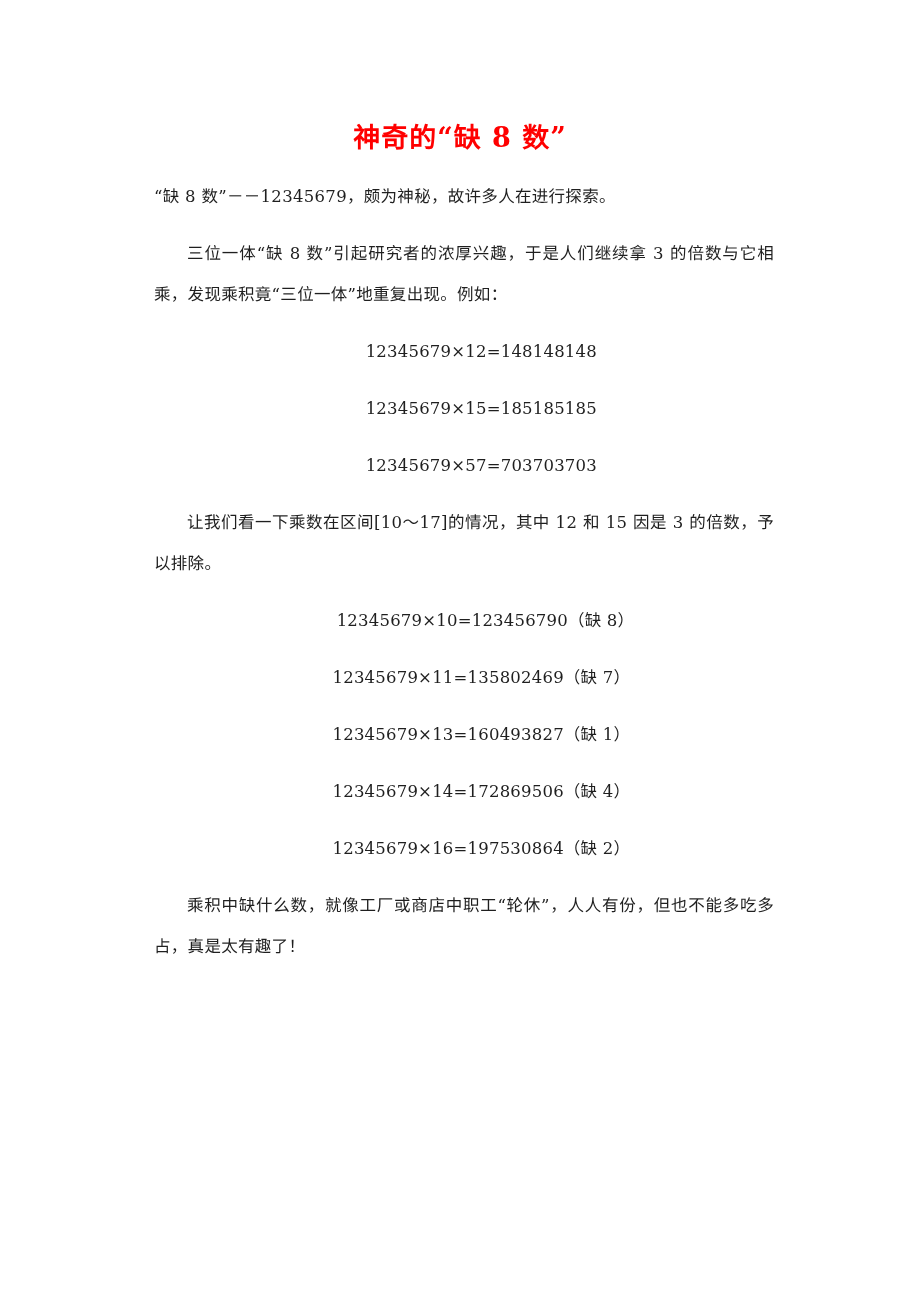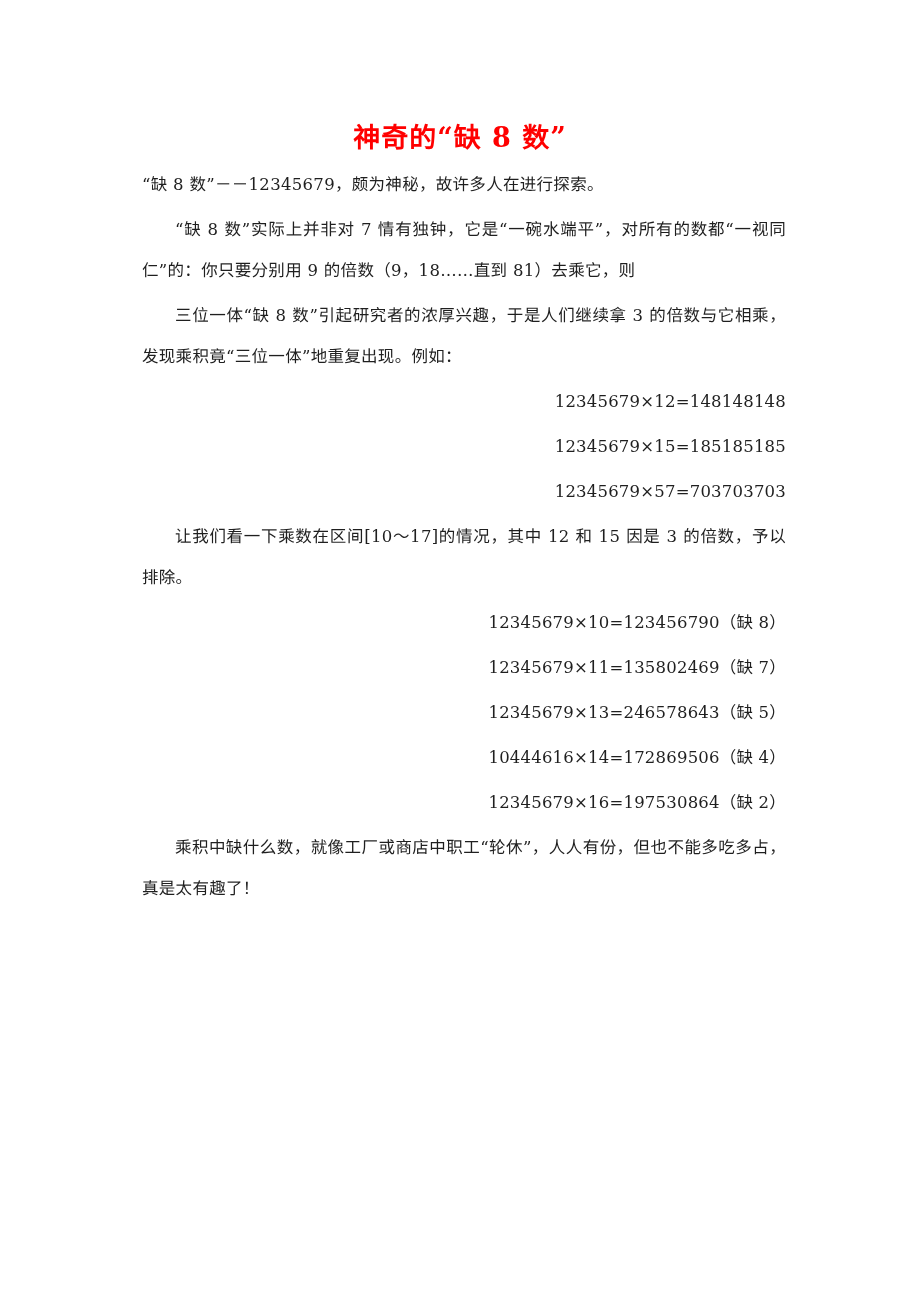--- a/index.html
+++ b/index.html
@@ -40,82 +40,81 @@
   }
 
   .body-block {
     position: absolute;
     top: 160px;
     left: 138px;
     width: 652px;
   }
 
   p.para {
-    margin: 4px;
+    margin: 16px;
     font-size: 16.5px;
     line-height: 41px;
     text-align: justify;
     text-justify: inter-ideograph;
     letter-spacing: 0.3px;
     color: #1f1f1f;
     word-break: break-all;
   }
 
   p.indent {
     text-indent: 2em;
   }
 
   p.noindent {
     text-indent: 0;
   }
 
   p.eq {
     text-indent: 2.1em;
-    text-align: right;
+    text-align: center;
     letter-spacing: 0.2px;
     white-space: nowrap;
   }
 
   p.eq-wide {
     text-indent: 2.6em;
   }
 </style>
 </head>
 <body>
 
 <div class="page">
 
   <h1 class="doc-title">神奇的“缺 8 数”</h1>
 
   <div class="body-block">
 
     <p class="para noindent">“缺 8 数”－－12345679，颇为神秘，故许多人在进行探索。</p>
 
 
-    <p class="para indent">“缺 8 数”实际上并非对 7 情有独钟，它是“一碗水端平”，对所有的数都“一视同仁”的：你只要分别用 9 的倍数（9，18……直到 81）去乘它，则</p>
 
 
     <p class="para indent">三位一体“缺 8 数”引起研究者的浓厚兴趣，于是人们继续拿 3 的倍数与它相乘，发现乘积竟“三位一体”地重复出现。例如：</p>
 
     <p class="para eq">12345679×12=148148148</p>
 
     <p class="para eq">12345679×15=185185185</p>
 
     <p class="para eq">12345679×57=703703703</p>
 
 
     <p class="para indent">让我们看一下乘数在区间[10～17]的情况，其中 12 和 15 因是 3 的倍数，予以排除。</p>
 
     <p class="para eq eq-wide">12345679×10=123456790（缺 8）</p>
 
     <p class="para eq">12345679×11=135802469（缺 7）</p>
 
-    <p class="para eq">12345679×13=246578643（缺 5）</p>
+    <p class="para eq">12345679×13=160493827（缺 1）</p>
 
-    <p class="para eq">10444616×14=172869506（缺 4）</p>
+    <p class="para eq">12345679×14=172869506（缺 4）</p>
 
     <p class="para eq">12345679×16=197530864（缺 2）</p>
 
 
 
     <p class="para indent">乘积中缺什么数，就像工厂或商店中职工“轮休”，人人有份，但也不能多吃多占，真是太有趣了！</p>
 
   </div>
 </div>
 

